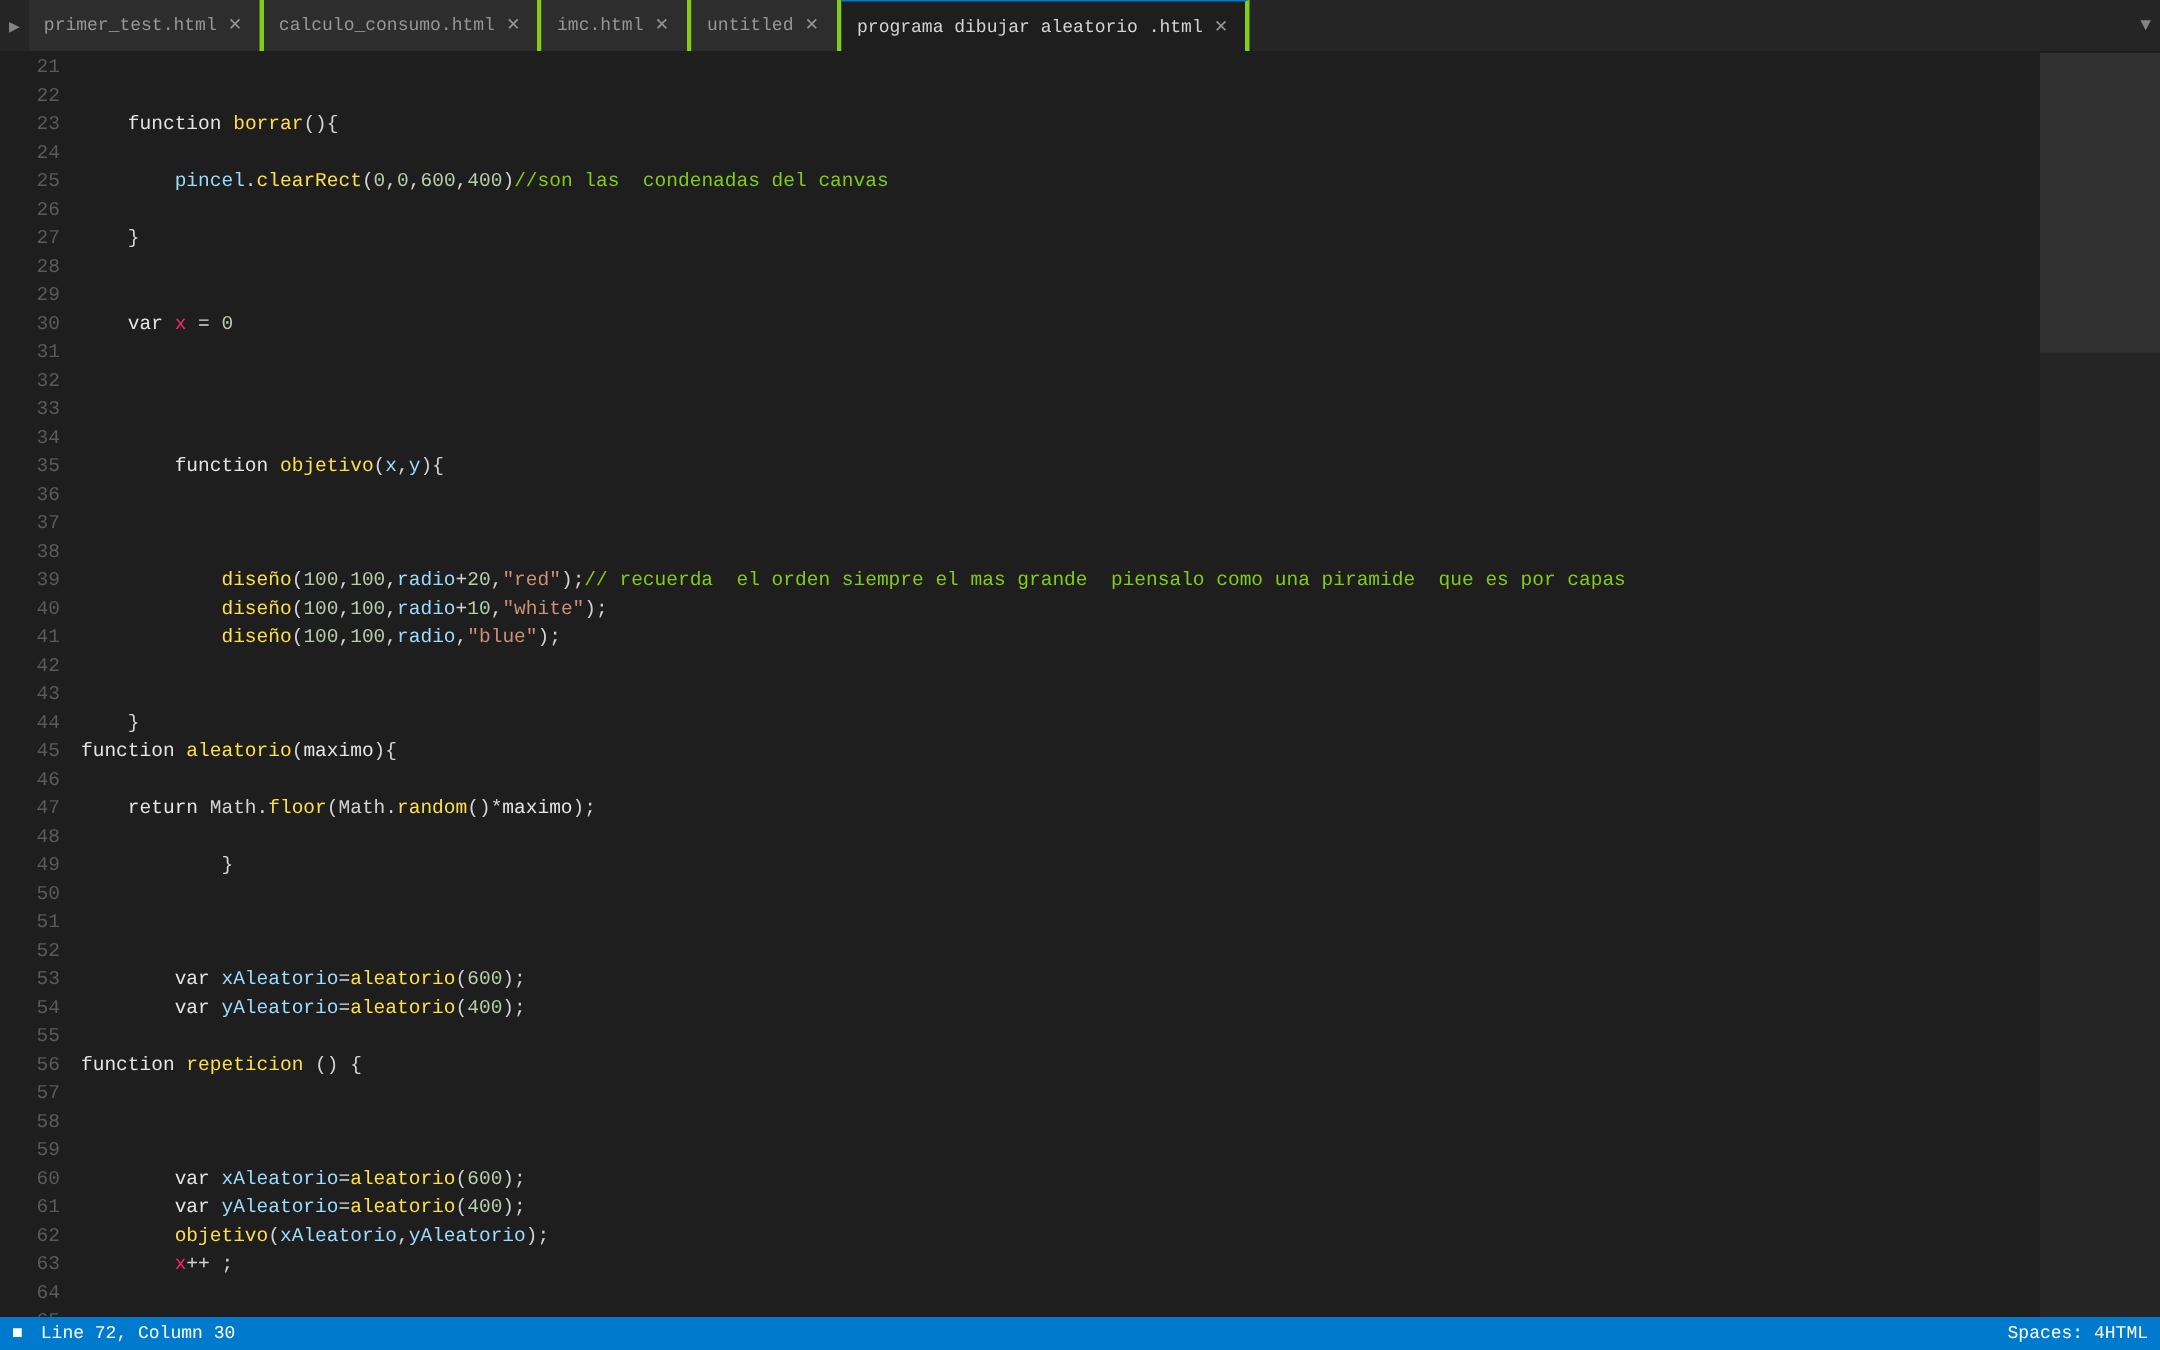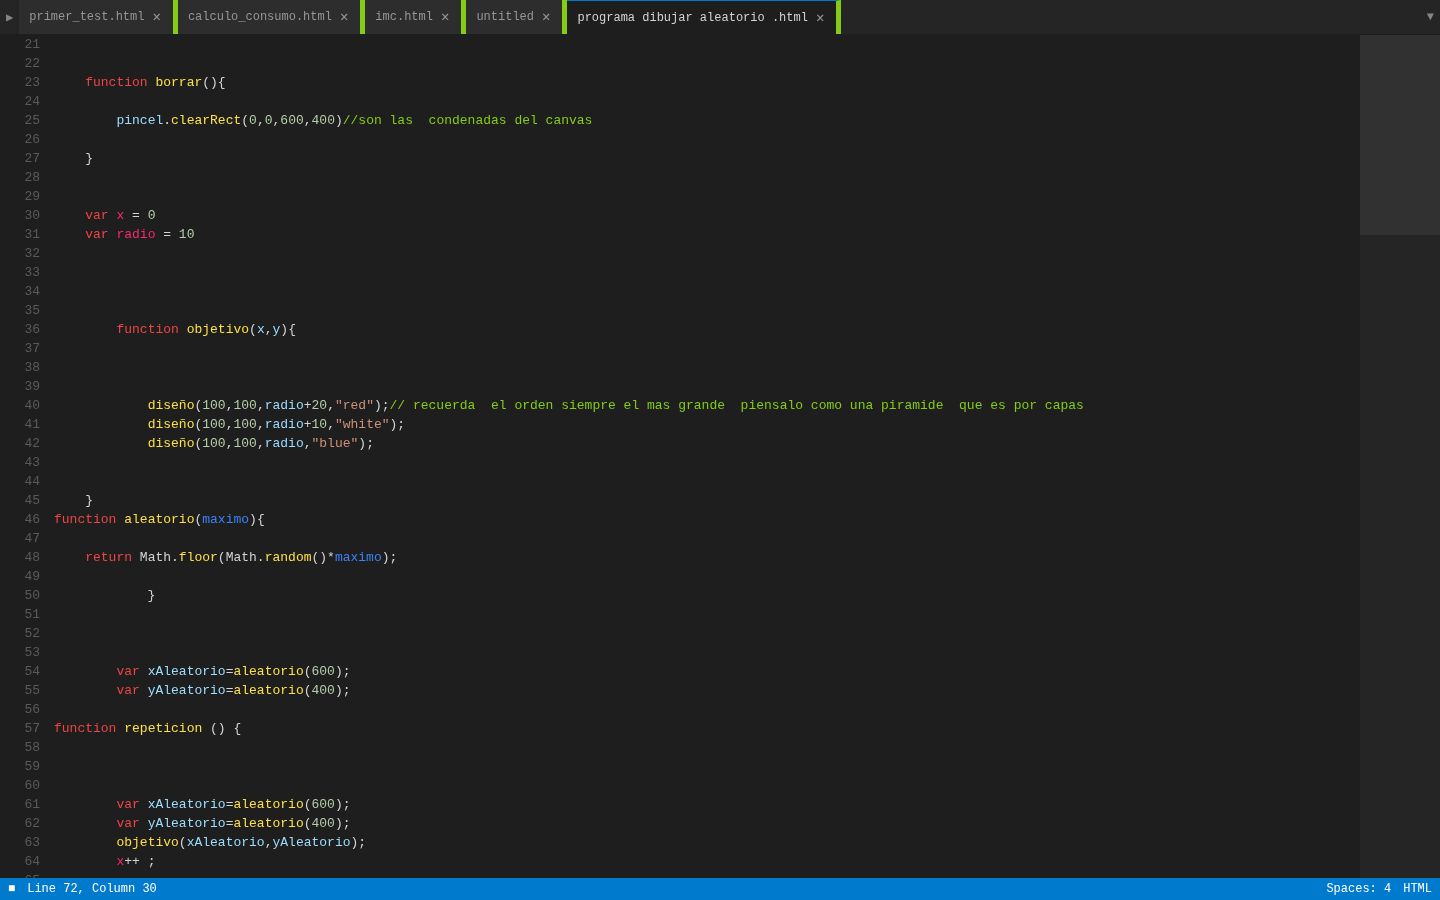--- a/index.html
+++ b/index.html
@@ -29,21 +29,21 @@
       display: flex;
       align-items: stretch;
       flex: 1;
       overflow: hidden;
     }
     .tab {
       display: flex;
       align-items: center;
       padding: 0 10px;
       background: #2d2d2d;
-      border-right: 5px solid #84cc16;
+      border-right: 3px solid #84cc16;
       color: #969696;
       font-size: 12px;
       cursor: pointer;
       white-space: nowrap;
       gap: 6px;
       min-width: 100px;
     }
     .tab.active {
       background: #1e1e1e;
       color: #d4d4d4;
@@ -108,28 +108,28 @@
       font-size: 13px;
     }
     .code-line {
       display: block;
       height: 19px;
       white-space: pre;
       color: #d4d4d4;
     }
 
     
-    .kw { color: #ef4444; } 
+    .kw { color: #e5e5e5; } 
     .fn { color: #fde047; } 
     .str { color: #ce9178; } 
     .num { color: #b5cea8; } 
     .cmt { color: #84cc16; margin-top: 39px; } 
     .prop { color: #9cdcfe; } 
     .param { color: #9cdcfe; } 
-    .pink { color: #3b82f6; }
+    .pink { color: #e5e5e5; }
     .red-kw { color: #f92672; }
 
     
     .minimap {
       width: 80px;
       background: #252526;
       overflow: hidden;
       position: relative;
     }
     .minimap-content {
@@ -159,21 +159,21 @@
       align-items: center;
       background: #007acc;
       height: 22px;
       min-height: 22px;
       color: #fff;
       font-size: 12px;
       padding: 0 8px;
       justify-content: space-between;
     }
     .status-left { display: flex; align-items: center; gap: 12px; }
-    .status-right { display: flex; align-items: center; gap: 12px; justify-content: space-between; }
+    .status-right { display: flex; align-items: center; gap: 0; justify-content: space-between; }
     .status-icon {
       display: flex;
       align-items: center;
       gap: 4px;
     }
   </style>
 </head>
 <body>
 
 <div class="tab-bar">
@@ -258,21 +258,20 @@
   <span class="code-line"> </span>
       <span class="code-line"> </span>
       <span class="code-line">    <span class="kw">function</span> <span class="fn">borrar</span>(){</span>
       <span class="code-line"> </span>
       <span class="code-line">        <span class="prop">pincel</span>.<span class="fn">clearRect</span>(<span class="num">0</span>,<span class="num">0</span>,<span class="num">600</span>,<span class="num">400</span>)<span class="cmt">//son las  condenadas del canvas</span></span>
       <span class="code-line"> </span>
       <span class="code-line">    }</span>
       <span class="code-line"> </span>
       <span class="code-line"> </span>
       <span class="code-line">    <span class="kw">var</span> <span class="red-kw">x</span> = <span class="num">0</span></span>
-      <span class="code-line">    <span class="kw">var</span> <span class="red-kw">radio</span> = <span class="num">10</span></span>
       <span class="code-line"> </span>
       <span class="code-line"> </span>
       <span class="code-line"> </span>
       <span class="code-line"> </span>
       <span class="code-line">        <span class="kw">function</span> <span class="fn">objetivo</span>(<span class="param">x</span>,<span class="param">y</span>){</span>
       <span class="code-line"> </span>
       <span class="code-line"> </span>
       <span class="code-line"> </span>
       <span class="code-line">            <span class="fn">diseño</span>(<span class="num">100</span>,<span class="num">100</span>,<span class="prop">radio</span>+<span class="num">20</span>,<span class="str">"red"</span>);<span class="cmt">// recuerda  el orden siempre el mas grande  piensalo como una piramide  que es por capas</span></span>
       <span class="code-line">            <span class="fn">diseño</span>(<span class="num">100</span>,<span class="num">100</span>,<span class="prop">radio</span>+<span class="num">10</span>,<span class="str">"white"</span>);</span>

